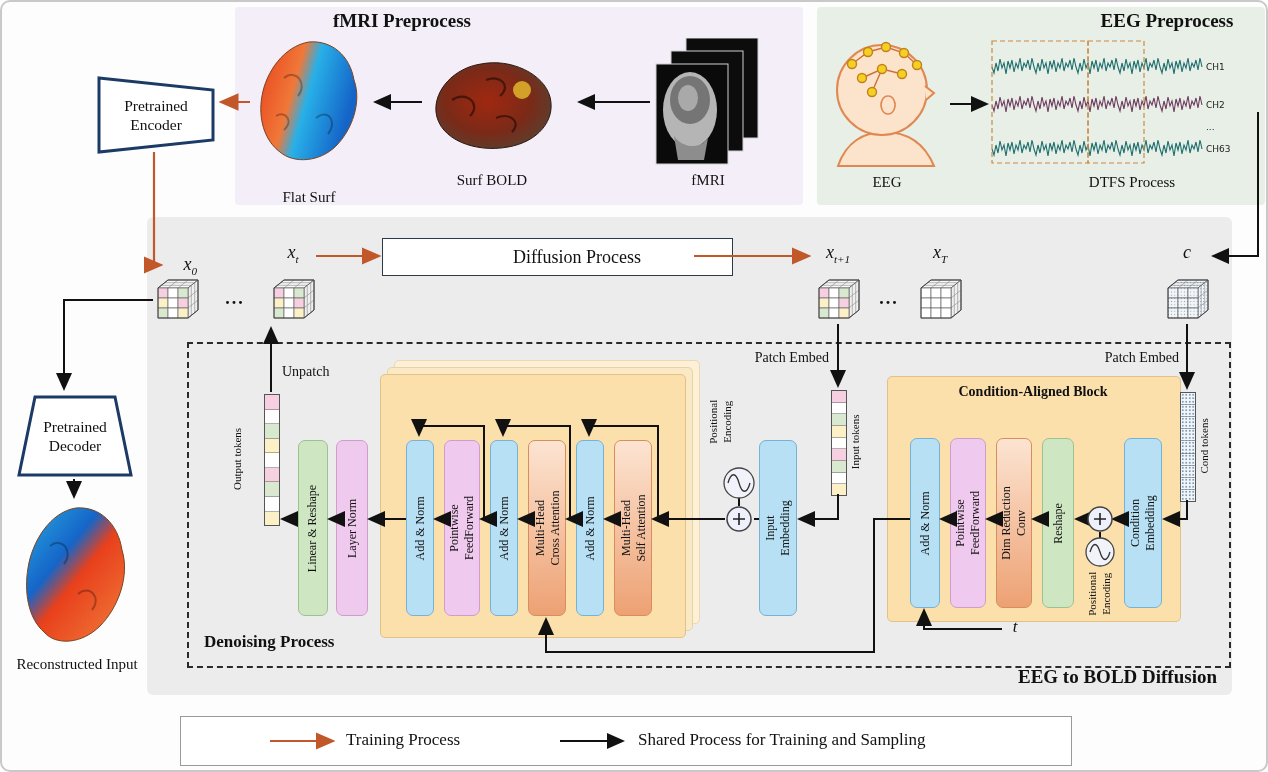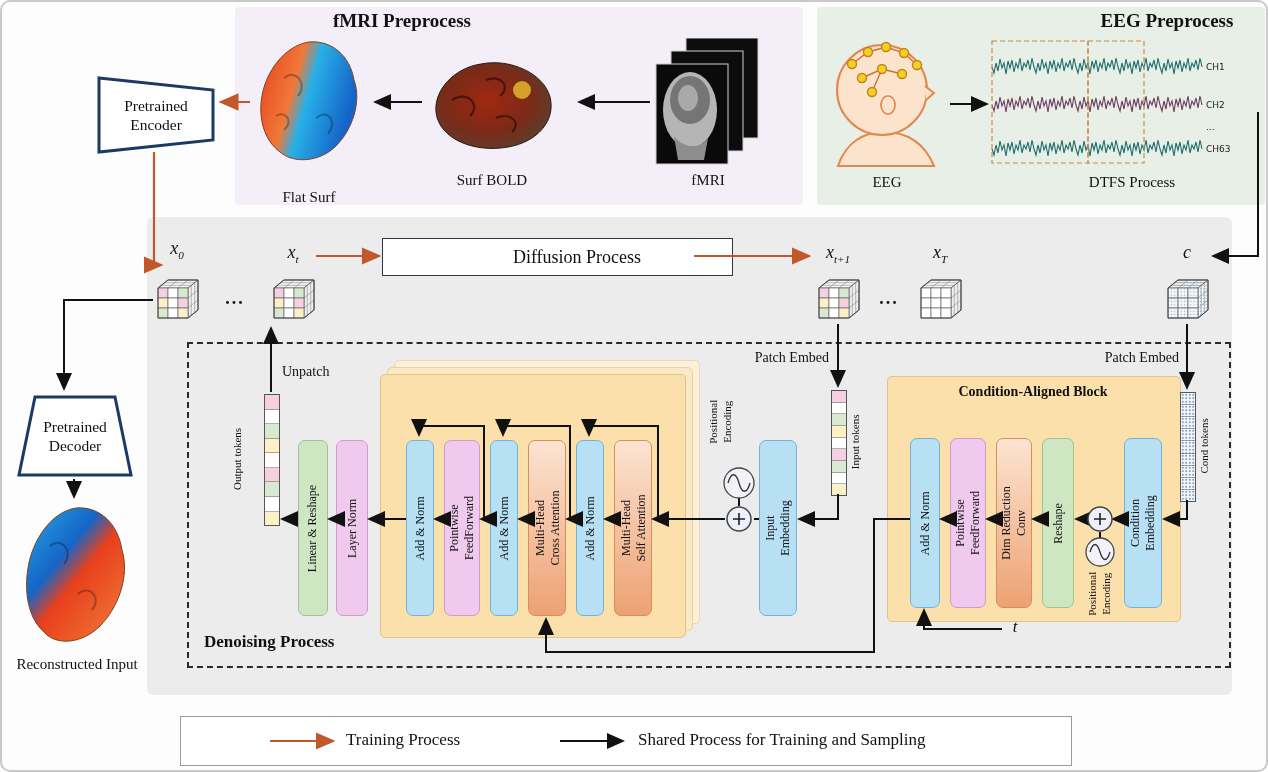--- a/index.html
+++ b/index.html
@@ -148,27 +148,28 @@
         <stop offset="0.55" stop-color="#e8401c"></stop>
           <stop offset="1" stop-color="#f07838"></stop>
       </linearGradient>
     </defs>
     <path d="M58,6 C82,4 100,22 104,48 C112,74 100,106 82,124 C64,142 38,144 26,130 C10,116 6,90 10,66 C14,40 32,10 58,6 Z" fill="url(#rsg)" stroke="#7a4420" stroke-width="1"></path>
     <path d="M32,44 C44,34 56,50 46,62 M60,92 C72,82 84,96 74,108" fill="none" stroke="rgba(0,0,0,0.28)" stroke-width="2"></path>
   </svg>
   <div class="imglabel" style="left:0px;top:654px;width:150px;">Reconstructed Input</div>
 
   <div class="panel" style="left:145px;top:215px;width:1085px;height:478px;background:#ececec;border-radius:6px;"></div>
+  <div class="ptitle" style="left:990px;top:664px;width:225px;text-align:right;">EEG to BOLD Diffusion</div>
 
   <div class="abs" style="left:380px;top:236px;width:310px;height:36px;background:#ffffff;border:1.5px solid #2b3a4a;
               display:flex;align-items:center;justify-content:center;font-size:18px;padding-left:39px;">
     <span>Diffusion Process</span>
   </div>
 
-  <div class="mathlab" style="left:155px;top:236px;width:40px;">
+  <div class="mathlab" style="left:155px;top:252px;width:40px;text-align:right;">
     <span>x</span><sub>0</sub></div>
   <div class="mathlab" style="left:271px;top:240px;width:40px;">
     <span>x</span><sub>t</sub></div>
   <div class="mathlab" style="left:806px;top:240px;width:60px;">
     <span>x</span><sub>t+1</sub></div>
   <div class="mathlab" style="left:918px;top:240px;width:40px;">
     <span>x</span><sub>T</sub></div>
   <div class="mathlab" style="left:1165px;top:240px;width:40px;">
     <span>c</span></div>
 

